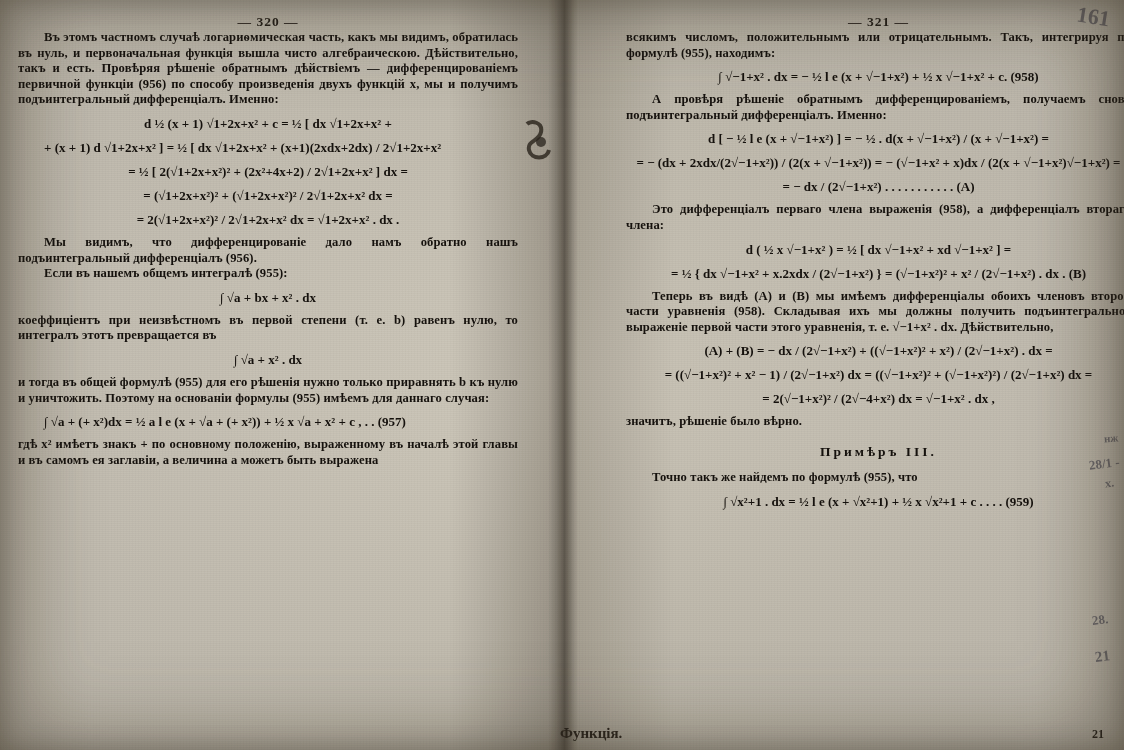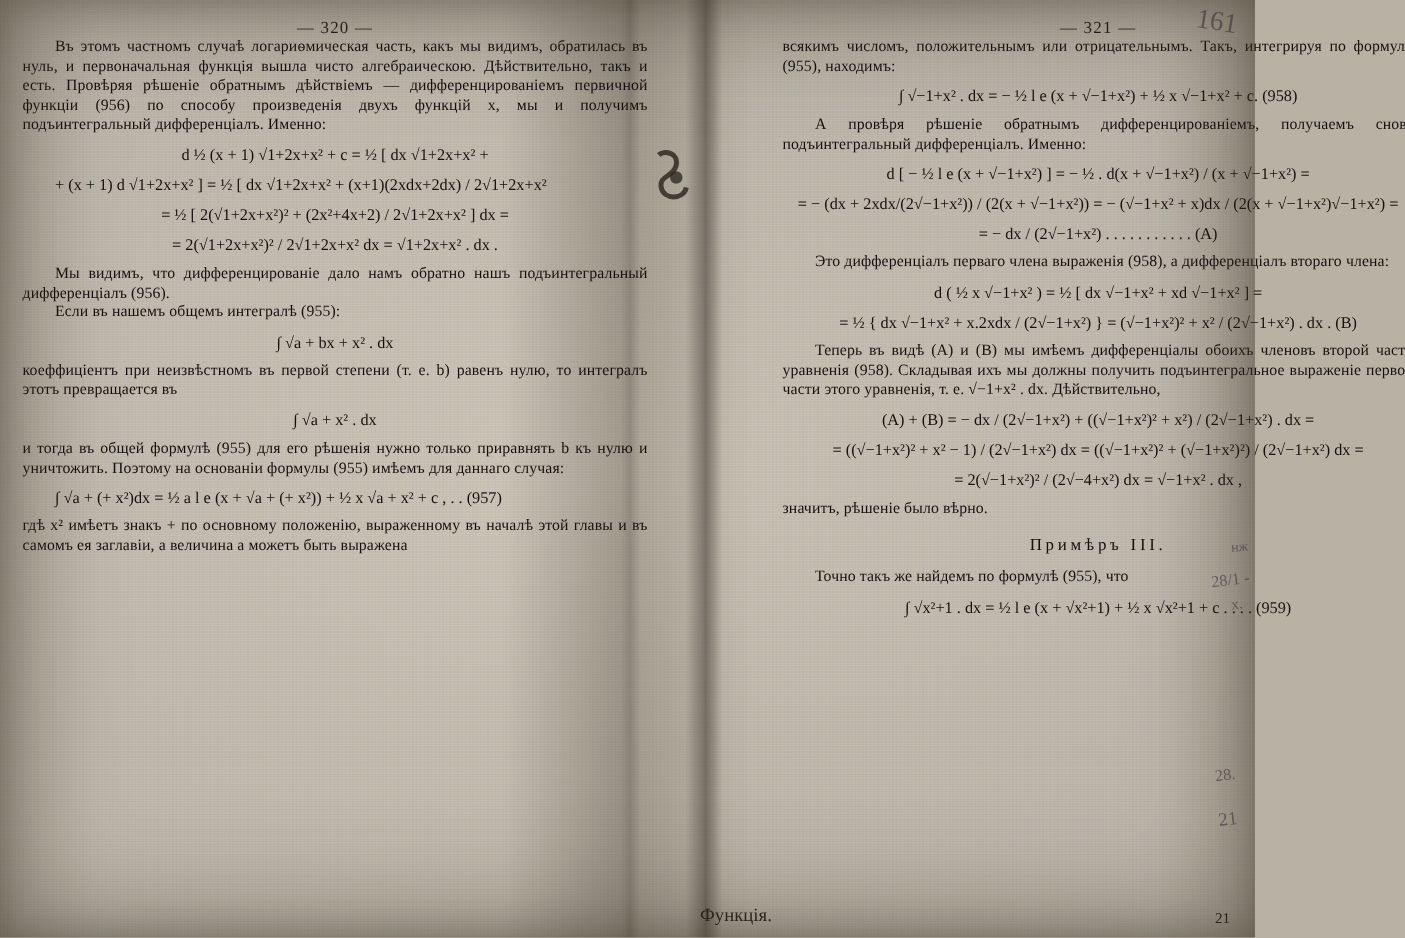--- a/index.html
+++ b/index.html
@@ -2,25 +2,26 @@
 <html><head>
 <meta charset="utf-8">
 <style>
   html,body{margin:0;padding:0;}
   body{
     width:1124px;height:750px;overflow:hidden;
     background:#b9b2a4;
     font-family:"Liberation Serif", serif;
   }
   .page{
-    position:relative;width:1004px;height:750px;
+    position:relative;width:1124px;height:750px;
     background:
       radial-gradient(ellipse at 50% 50%, rgba(255,255,255,0.06) 0%, rgba(0,0,0,0.10) 100%),
       linear-gradient(90deg,#c3bcae 0%,#cdc7ba 8%,#cac4b6 40%,#9e978a 49.5%,#8d8679 50.2%,#a9a294 51%,#c6c0b2 60%,#cbc5b8 92%,#bdb6a8 100%);
     filter:contrast(1.02);
+    font-weight:bold;
   }
   
   .grain{
     position:absolute;inset:0;
     background-image:
       repeating-linear-gradient(0deg, rgba(0,0,0,0.035) 0px, rgba(0,0,0,0.035) 1px, rgba(255,255,255,0.02) 1px, rgba(255,255,255,0.02) 2px),
       repeating-linear-gradient(90deg, rgba(0,0,0,0.025) 0px, rgba(0,0,0,0.025) 1px, rgba(255,255,255,0.015) 1px, rgba(255,255,255,0.015) 3px);
     opacity:.55;pointer-events:none;mix-blend-mode:multiply;
   }
   .vignette{
@@ -95,20 +96,23 @@
     <div class="formula">
       <span class="fline">d ½ (x + 1) √1+2x+x² + c = ½ [ dx √1+2x+x² +</span>
     </div>
     <div class="formula left">
       <span class="fline">+ (x + 1) d √1+2x+x² ] = ½ [ dx √1+2x+x² + (x+1)(2xdx+2dx) / 2√1+2x+x²</span>
     </div>
     <div class="formula">
       <span class="fline">= ½ [ 2(√1+2x+x²)² + (2x²+4x+2) / 2√1+2x+x² ] dx =</span>
     </div>
     <div class="formula">
+      <span class="fline">= (√1+2x+x²)² + (√1+2x+x²)² / 2√1+2x+x² dx =</span>
+    </div>
+    <div class="formula">
       <span class="fline">= 2(√1+2x+x²)² / 2√1+2x+x² dx = √1+2x+x² . dx .</span>
     </div>
 
     <p class="txt blk">Мы видимъ, что дифференцированіе дало намъ обратно нашъ подъинтегральный дифференціалъ (956).</p>
 
 
     <p class="txt">Если въ нашемъ общемъ интегралѣ (955):</p>
 
     <div class="formula">
       <span class="fline">∫ √a + bx + x² . dx</span>

